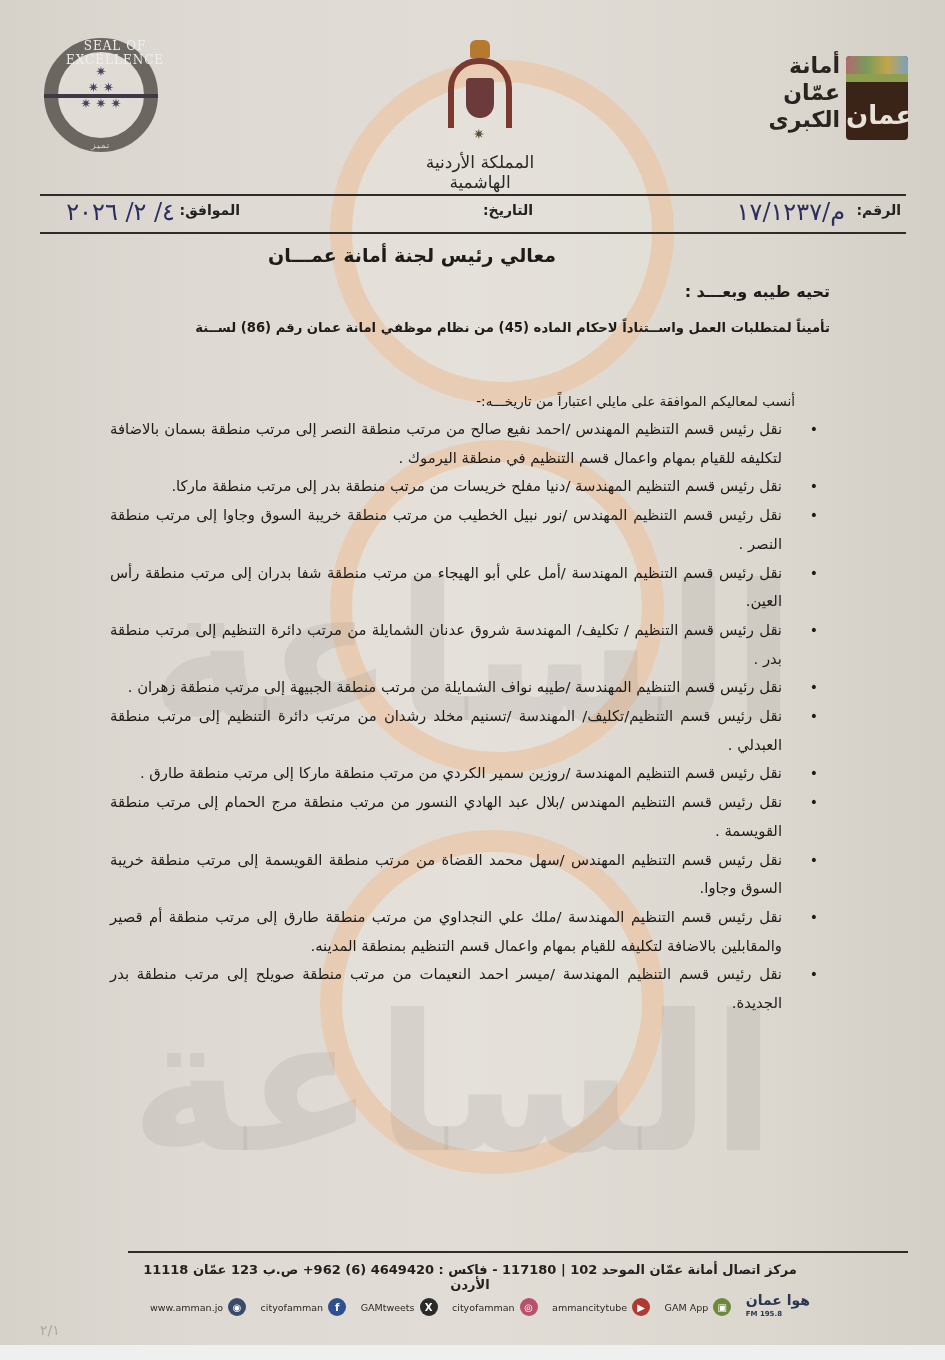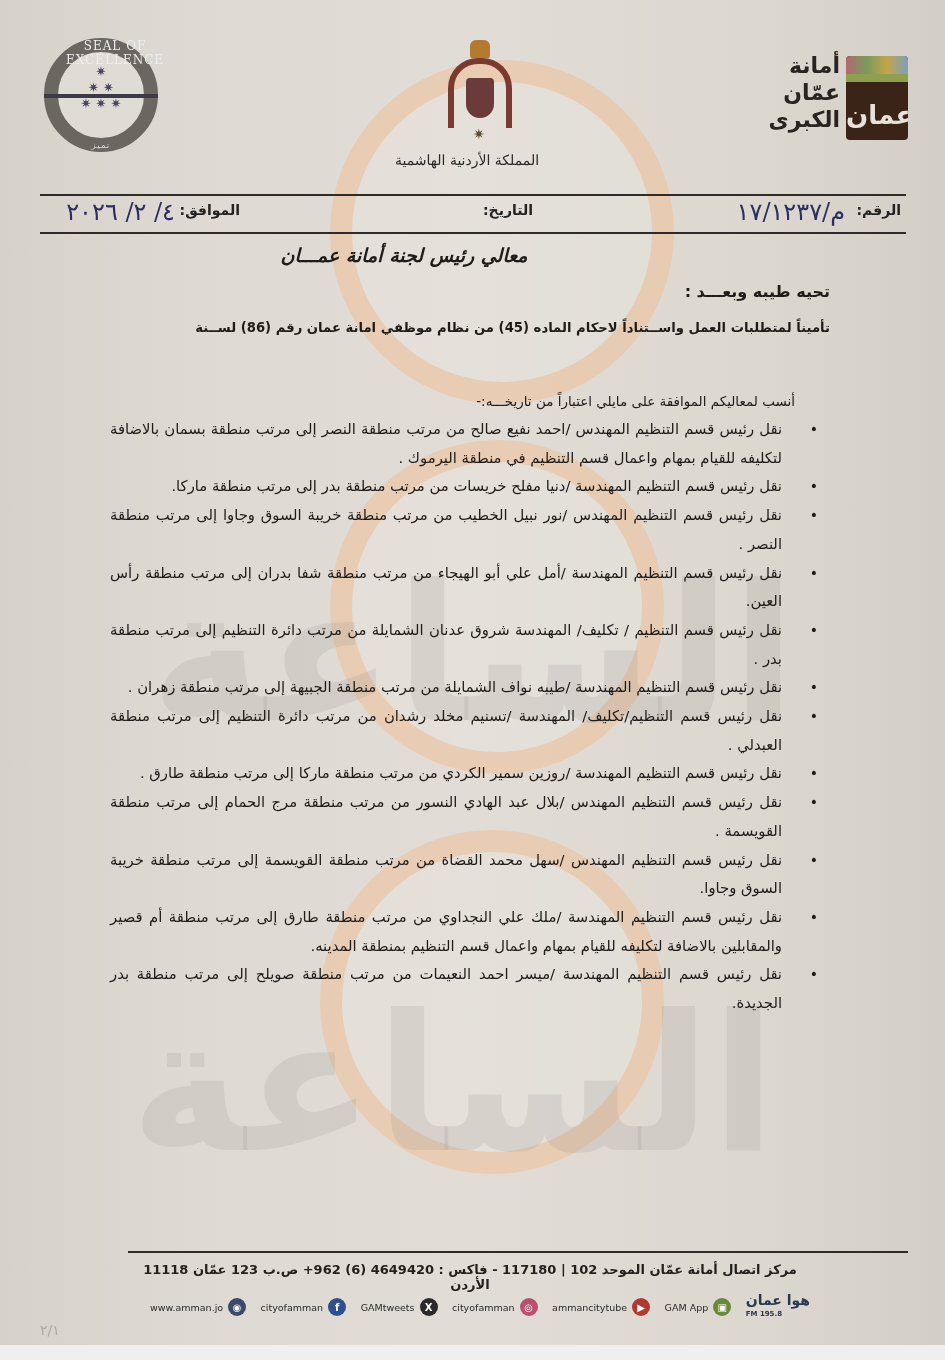--- a/index.html
+++ b/index.html
@@ -33,38 +33,38 @@
   .seal-band { position:absolute; left:-14px; right:-14px; top:42px; height:4px; background:#3d3a45; }
   .seal-stars { position:absolute; left:0; right:0; top:12px; text-align:center; color:#4a4560; font-size:13px; line-height:16px; }
   .seal-top { position:absolute; left:0; width:114px; top:-13px; text-align:center; font-family:"DejaVu Serif", serif; font-size:12px; color:#eee; letter-spacing:1px; }
   .seal-bottom { position:absolute; left:0; width:86px; bottom:-12px; text-align:center; font-size:8px; color:#ddd; direction:rtl;font-family:Liberation Mono, monospace; }
 
   .emblem { position:absolute; left:440px; top:40px; width:80px; height:120px; }
   .emblem-crown { position:absolute; left:30px; top:0; width:20px; height:18px; background:#b67a2e; border-radius:6px 6px 2px 2px; }
   .emblem-mantle { position:absolute; left:8px; top:18px; width:64px; height:70px; border:6px solid #7a3a30; border-bottom:none; border-radius:30px 30px 0 0; box-sizing:border-box; }
   .emblem-shield { position:absolute; left:26px; top:38px; width:28px; height:40px; background:#6b3a3a; border-radius:4px 4px 14px 14px; }
   .emblem-star { position:absolute; left:33px; top:86px; color:#5b4f38; font-size:14px; }
-  .emblem-caption { position:absolute; left:395px; top:152px; width:170px; text-align:left; font-size:14px; color:#2a2826; direction:rtl; font-family:"DejaVu Serif", serif; }
+  .emblem-caption { position:absolute; left:395px; top:152px; width:170px; text-align:center; font-size:17px; color:#2a2826; direction:rtl; font-family:"DejaVu Serif", serif; }
 
   .gam-logo { position:absolute; left:758px; top:52px; width:160px; height:92px; }
   .gam-text { position:absolute; left:0; top:0; width:82px; direction:rtl; font-size:22px; font-weight:bold; line-height:27px; color:#2a2420; }
   .gam-mark { position:absolute; left:88px; top:4px; width:62px; height:84px; background:#3a2418; border-radius:4px; overflow:hidden; }
   .gam-mark .stripe1 { position:absolute; left:0; top:0; width:62px; height:18px; background:linear-gradient(90deg,#b06a70,#7a9a5a,#c4a44a,#7aa0c0); }
   .gam-mark .stripe2 { position:absolute; left:0; top:18px; width:62px; height:8px; background:#8ea050; }
   .gam-mark .glyph { position:absolute; left:0; top:44px; width:62px; text-align:center; color:#e9e2d8; font-size:26px; font-weight:bold; }
 
   
   .rule { position:absolute; height:1.5px; background:#2e2b28; }
   .ref-row { position:absolute; left:0; top:198px; width:945px; height:36px; direction:rtl; }
   .ref-label { position:absolute; top:4px; font-weight:bold; font-size:14px; color:#222; }
   .hand { position:absolute; top:0; font-family:"DejaVu Serif", serif; font-size:24px; color:#2b2e5e; letter-spacing:2px; }
 
   
   .content { position:absolute; left:100px; width:730px; direction:rtl; text-align:right; }
-  .addressee { position:absolute; left:0; top:244px; width:808px; text-align:center; direction:rtl; font-weight:bold; font-size:19px;font-style:italic; }
+  .addressee { position:absolute; left:8px; top:244px; width:808px; text-align:center; direction:rtl; font-weight:bold; font-size:19px; }
   .greeting { top:282px; font-weight:bold; font-size:16px; padding-right:30px; }
   .para { position:absolute; left:100px; width:730px; direction:rtl; text-align:justify; font-weight:bold; font-size:13.2px; }
   .intro { position:absolute; right:150px; top:393px; direction:rtl; font-size:13.5px; }
   ul.items { position:absolute; left:110px; top:415px; width:672px; margin:0; padding:0; list-style:none; direction:rtl; }
   ul.items li { position:relative; font-size:14.8px; line-height:28.7px; text-align:justify; padding-right:0; }
   ul.items li .bullet { position:absolute; right:-36px; top:0; font-size:14px; }
 
   
   .footer-contact { position:absolute; left:130px; top:1262px; width:680px; text-align:center; direction:rtl; font-weight:bold; font-size:13px; color:#23201e; }
   .social { position:absolute; left:150px; top:1290px; width:660px; height:34px; display:flex; flex-direction:row-reverse; justify-content:space-between; align-items:center; }

